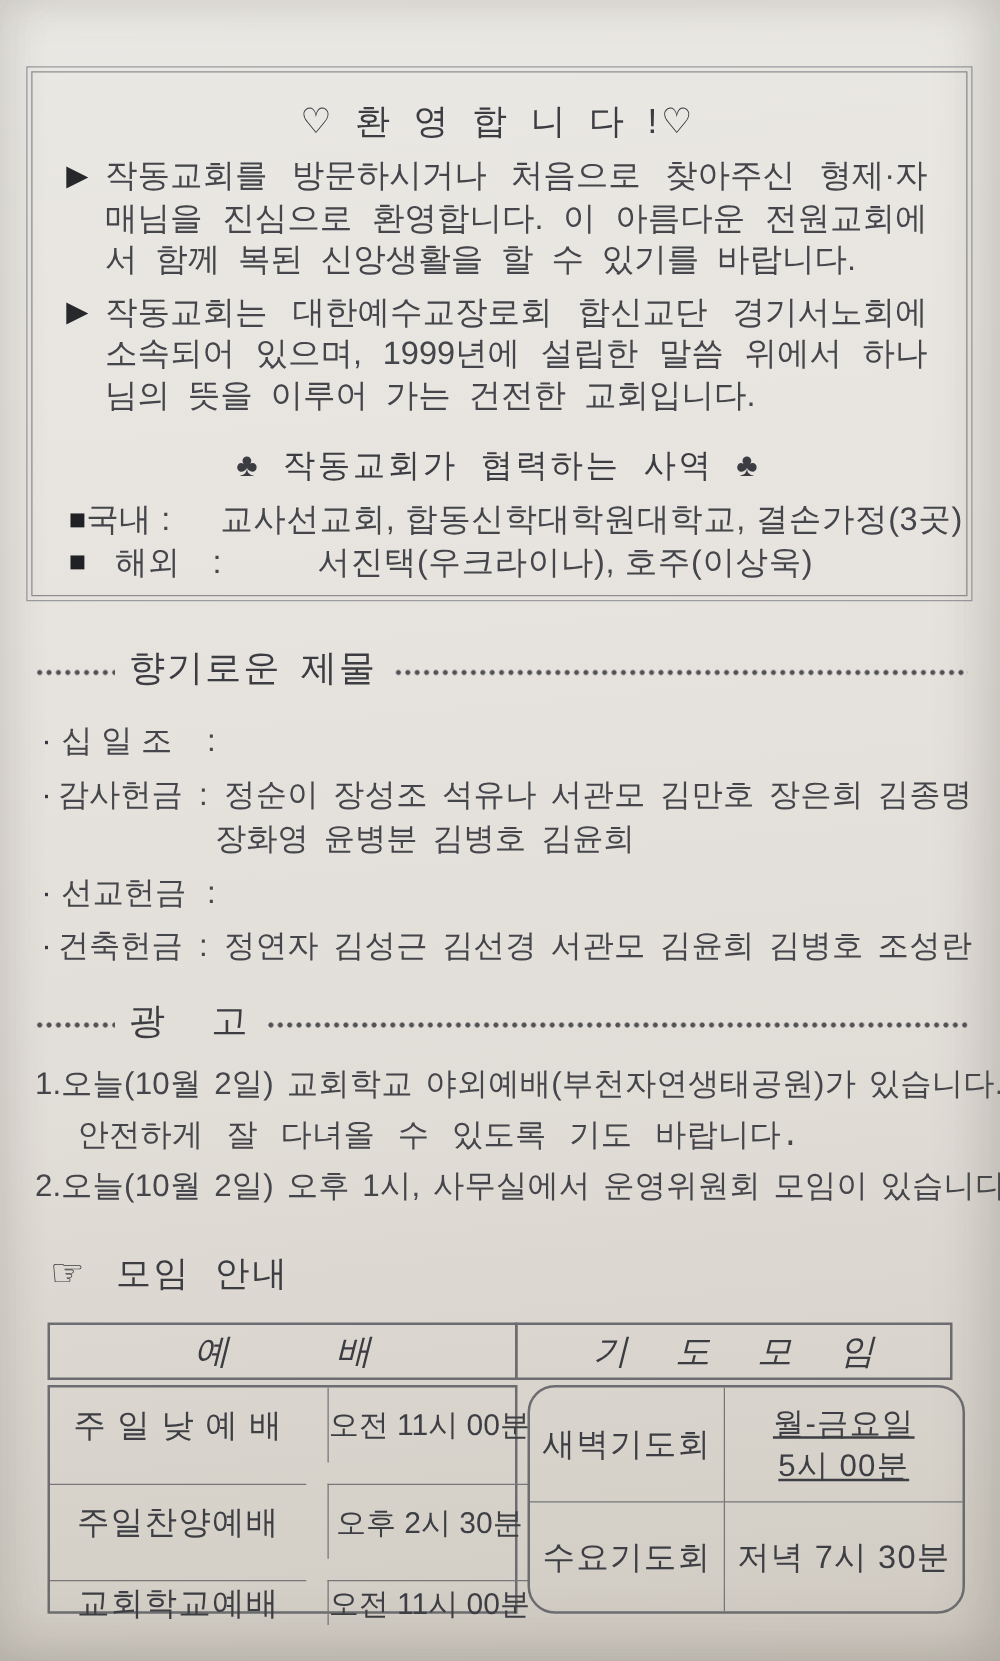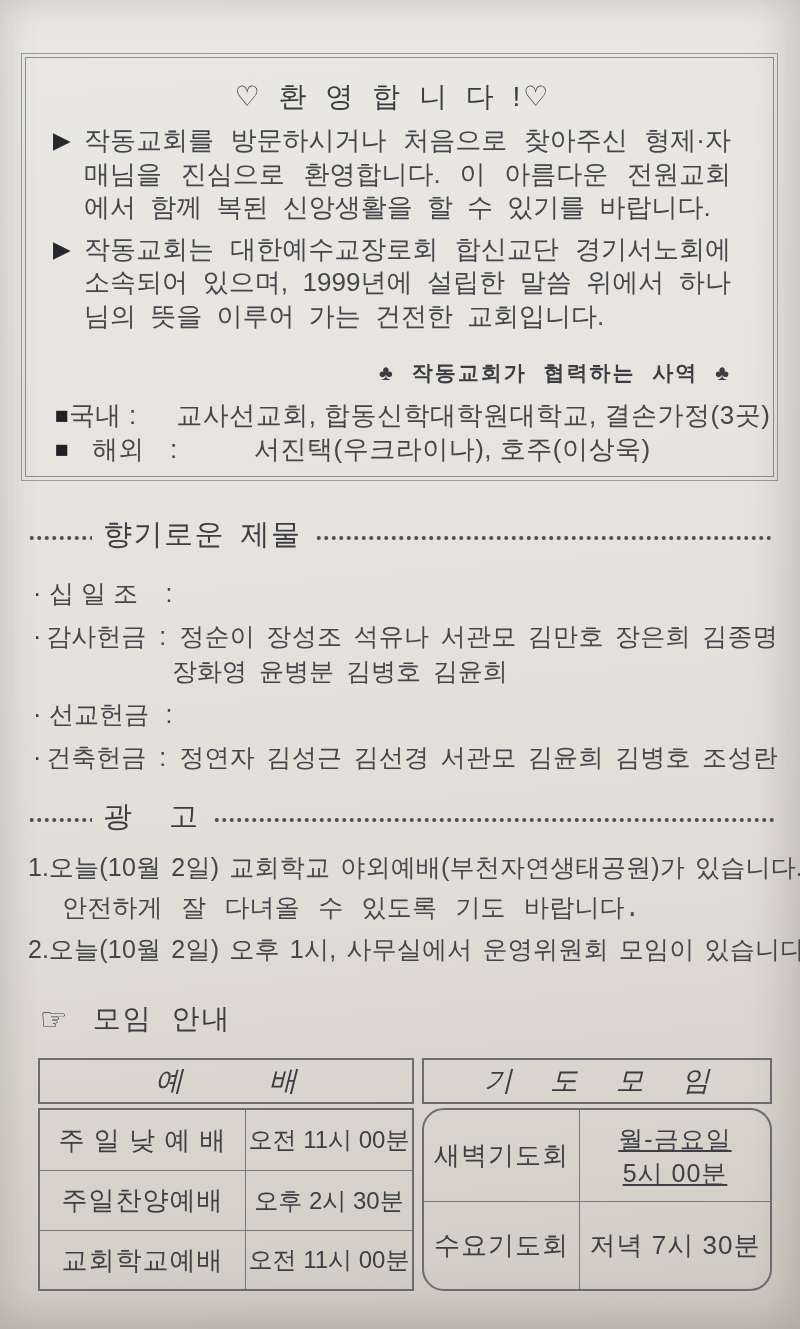--- a/index.html
+++ b/index.html
@@ -12,34 +12,34 @@
   }
   .page::after {
     content:""; position:absolute; inset:0; pointer-events:none;
     box-shadow:inset -18px 0 38px rgba(100,95,85,.16), inset 0 -22px 42px rgba(100,95,85,.10), inset 14px 0 28px rgba(100,95,85,.07);
   }
 
   
   .welcome-box {
     position:absolute; left:25px; top:57px; width:749px; height:420px; box-sizing:border-box;
     border:1px solid #8e8e92; outline:1px solid #9b9b9f; outline-offset:3px;
-    padding:20px 42px 0 29px;
+    padding:20px 31px 0 29px;
   }
   .welcome-title {
     margin:0; text-align:center; font-weight:normal; color:#3c3d42;
     font-size:28px; line-height:38px; letter-spacing:3px; word-spacing:5px; white-space:nowrap;
   }
   .w-para {
     position:relative; margin:8px 0 0 0; padding-left:29px;
     font-size:26px; line-height:33.5px; text-align:justify; word-spacing:7px; color:#45464b;
   }
   .w-para .tri { position:absolute; left:-2px; top:0; font-size:23px; color:#27282c; }
   .ministry-title {
-    margin:21px 0 0; text-align:right; font-weight:bold; color:#3c3d42;
-    font-size:21px; line-height:37px; letter-spacing:2px; word-spacing:9px; white-space:nowrap;
+    margin:21px 0 0; text-align:center; font-weight:normal; color:#3c3d42;
+    font-size:26px; line-height:37px; letter-spacing:2px; word-spacing:9px; white-space:nowrap;
   }
   .ministry-list { margin-top:8px; }
   .ministry-item { display:flex; font-size:26px; line-height:33.5px; white-space:nowrap; }
   .sq { width:37px; font-size:23px; color:#202125; }
   .m-label { width:70px; }
   .m-colon { width:44px; text-align:left; padding-left:8px; }
   .m-text { flex:1; letter-spacing:.5px;margin-left:40px; }
 
   
   .section-head { position:absolute; left:28px; right:26px; display:flex; align-items:center; height:38px; }
@@ -74,26 +74,26 @@
   .meet-head { position:absolute; left:40px; top:1000px; display:flex; align-items:center; }
   .meet-icon { font-size:31px; color:#3a3b40; margin-right:25px; }
   .meet-title { font-size:28px; color:#3c3d42; letter-spacing:2px; word-spacing:9px; }
 
   .hdr {
     position:absolute; top:1058px; height:46px; box-sizing:border-box;
     border:2px solid #6d6d71; display:flex; align-items:center; justify-content:center;
     font-size:28px; color:#3c3d42;font-style:italic;
   }
   .hdr-worship { left:38px; width:376px; letter-spacing:18px; word-spacing:42px; padding-left:18px; }
-  .hdr-prayer  { left:422px; width:350px; letter-spacing:8px; word-spacing:14px; padding-left:8px; }
+  .hdr-prayer  { left:412px; width:350px; letter-spacing:8px; word-spacing:14px; padding-left:8px; }
   .bdy {
     position:absolute; top:1108px; height:183px; box-sizing:border-box;
     border:2px solid #6d6d71; display:grid;
   }
-  .bdy-worship { left:38px; width:376px; grid-template-columns:205px 1fr; grid-template-rows:60px 60px 1fr; }
+  .bdy-worship { left:38px; width:376px; grid-template-columns:205px 1fr; grid-template-rows:60px 60px 1fr;gap:17px; }
   .bdy-prayer  { left:422px; width:350px; grid-template-columns:155px 1fr; grid-template-rows:91px 1fr;border-radius:22px; }
   .cell {
     display:flex; align-items:center; justify-content:center; box-sizing:border-box;
     font-size:26px; color:#3e3f44; letter-spacing:1px; white-space:nowrap;
   }
   .cell.bl { border-left:1px solid #77777b; }
   .cell.bt { border-top:1px solid #77777b; }
   .cell.time { font-size:24px; letter-spacing:0; }
   .cell.two-line { flex-direction:column; line-height:34px; font-size:25px;text-decoration:underline; }
   .cell .tl { display:block; }

